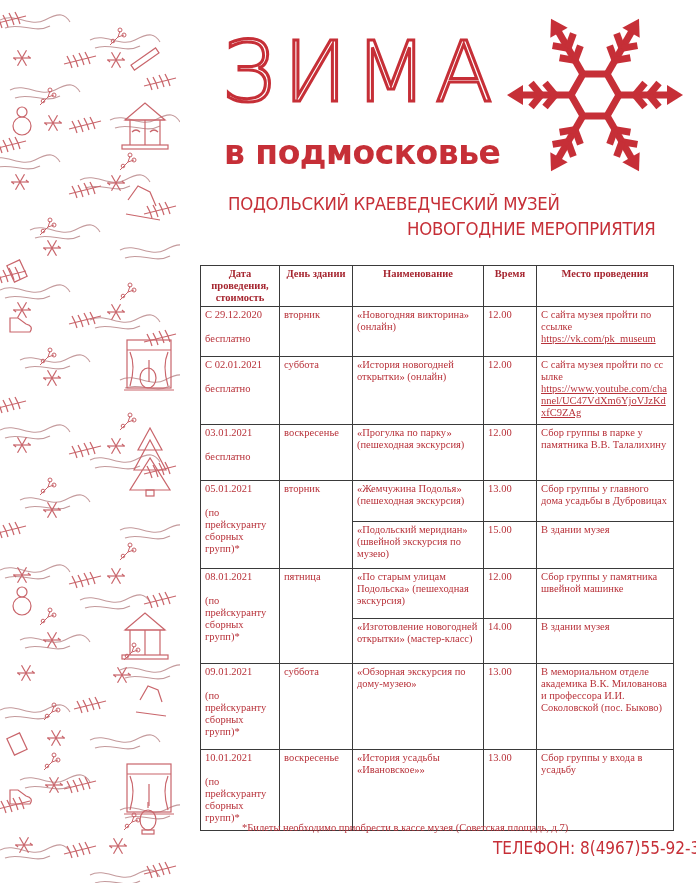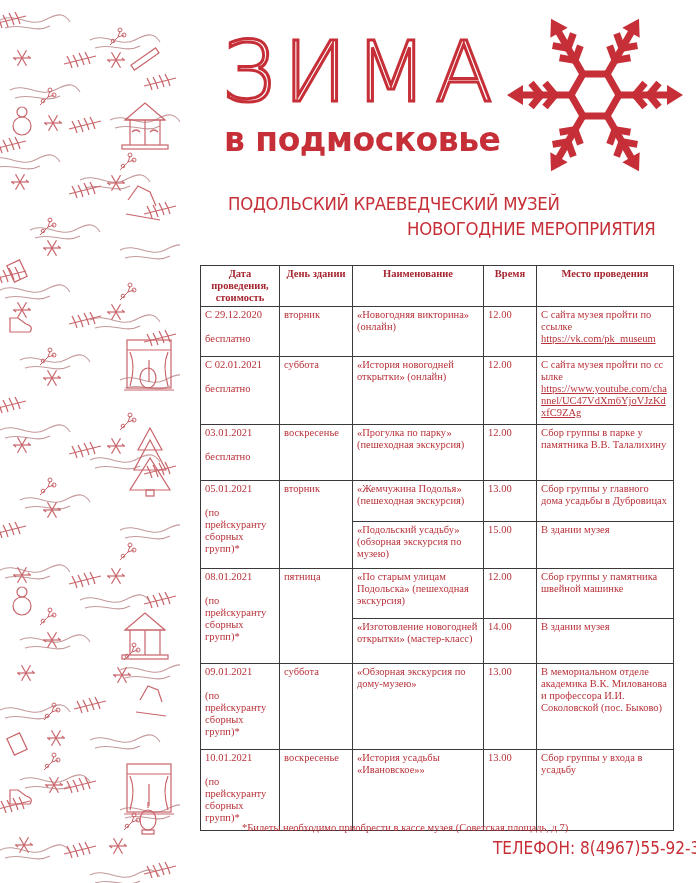--- a/index.html
+++ b/index.html
@@ -16,21 +16,21 @@
   
   .logo { position: absolute; left: 222px; top: 30px; }
   .logo-word {
     position: absolute; left: 0; top: 0;
     font-family: "DejaVu Sans", sans-serif; font-weight: 300;
     font-size: 84px; letter-spacing: 8px; line-height: 1;
     color: transparent; -webkit-text-stroke: 3px #c62f37;
     white-space: nowrap;
   }
   .logo-sub {
-    position: absolute; left: 2px; top: 90px;
+    position: absolute; left: 2px; top: 103px;
     font-family: "DejaVu Sans", sans-serif; font-weight: bold;
     font-size: 33px; letter-spacing: -0.5px; color: #c62f37; white-space: nowrap;
   }
   .snowflake { position: absolute; left: 505px; top: 15px; width: 180px; height: 160px; }
 
   .museum-line1 {
     position: absolute; left: 228px; top: 193px;
     font-family: "DejaVu Sans", sans-serif; font-size: 18px; color: #c62f37;
     letter-spacing: -0.3px; white-space: nowrap; transform: scaleX(0.92); transform-origin: left;
   }
@@ -349,21 +349,21 @@
   </tr>
 
   <tr class="r4a">
     <td rowspan="2"><span>05.01.2021</span><span class="cost">(по прейскуранту сборных групп)*</span></td>
     <td rowspan="2">вторник</td>
     <td>«Жемчужина Подолья» (пешеходная экскурсия)</td>
     <td>13.00</td>
     <td>Сбор группы у главного дома усадьбы в Дубровицах</td>
   </tr>
   <tr class="r4b">
-    <td>«Подольский усадьбу» (обзорная экскурсия по музею)</td>
+    <td>«Подольский меридиан» (швейной экскурсия по музею)</td>
     <td>15.00</td>
     <td>В здании музея</td>
   </tr>
 
   <tr class="r5a">
     <td rowspan="2"><span>08.01.2021</span><span class="cost">(по прейскуранту сборных групп)*</span></td>
     <td rowspan="2">пятница</td>
     <td>«По старым улицам Подольска» (пешеходная экскурсия)</td>
     <td>12.00</td>
     <td>Сбор группы у памятника швейной машинке</td>

